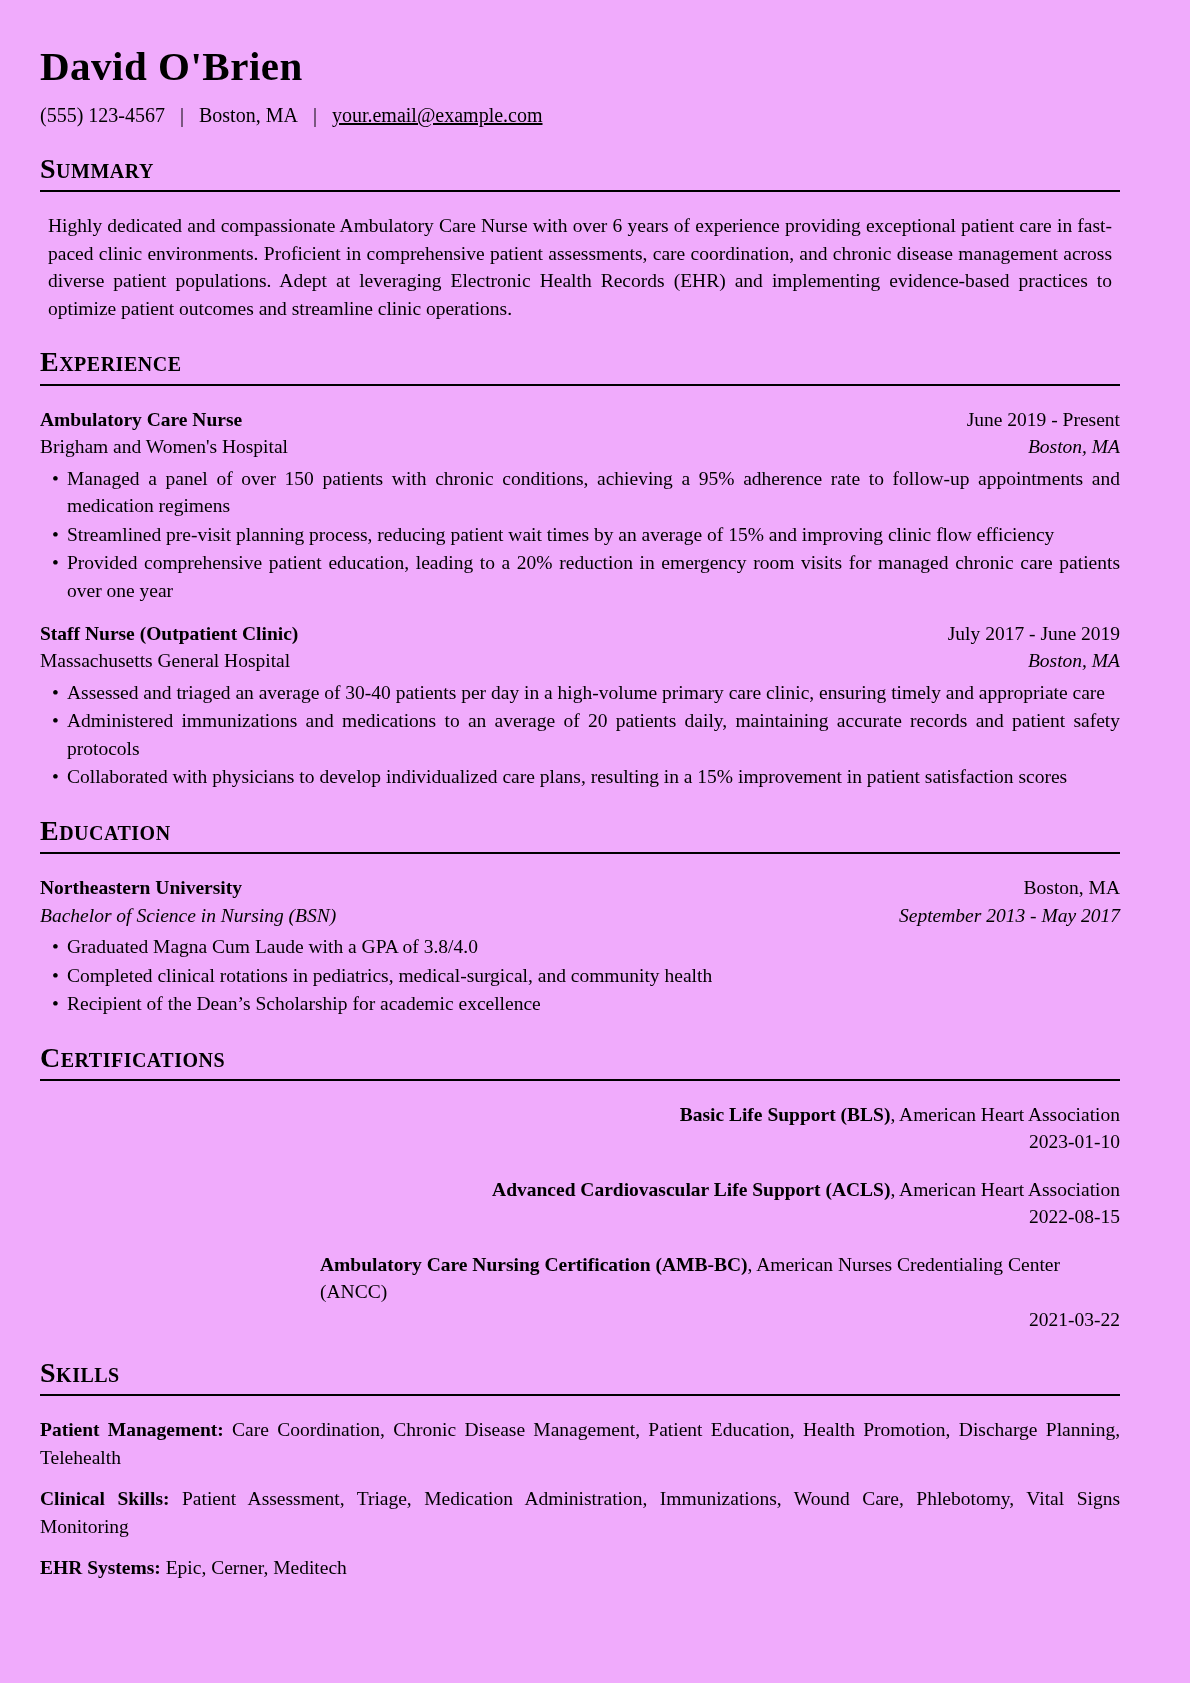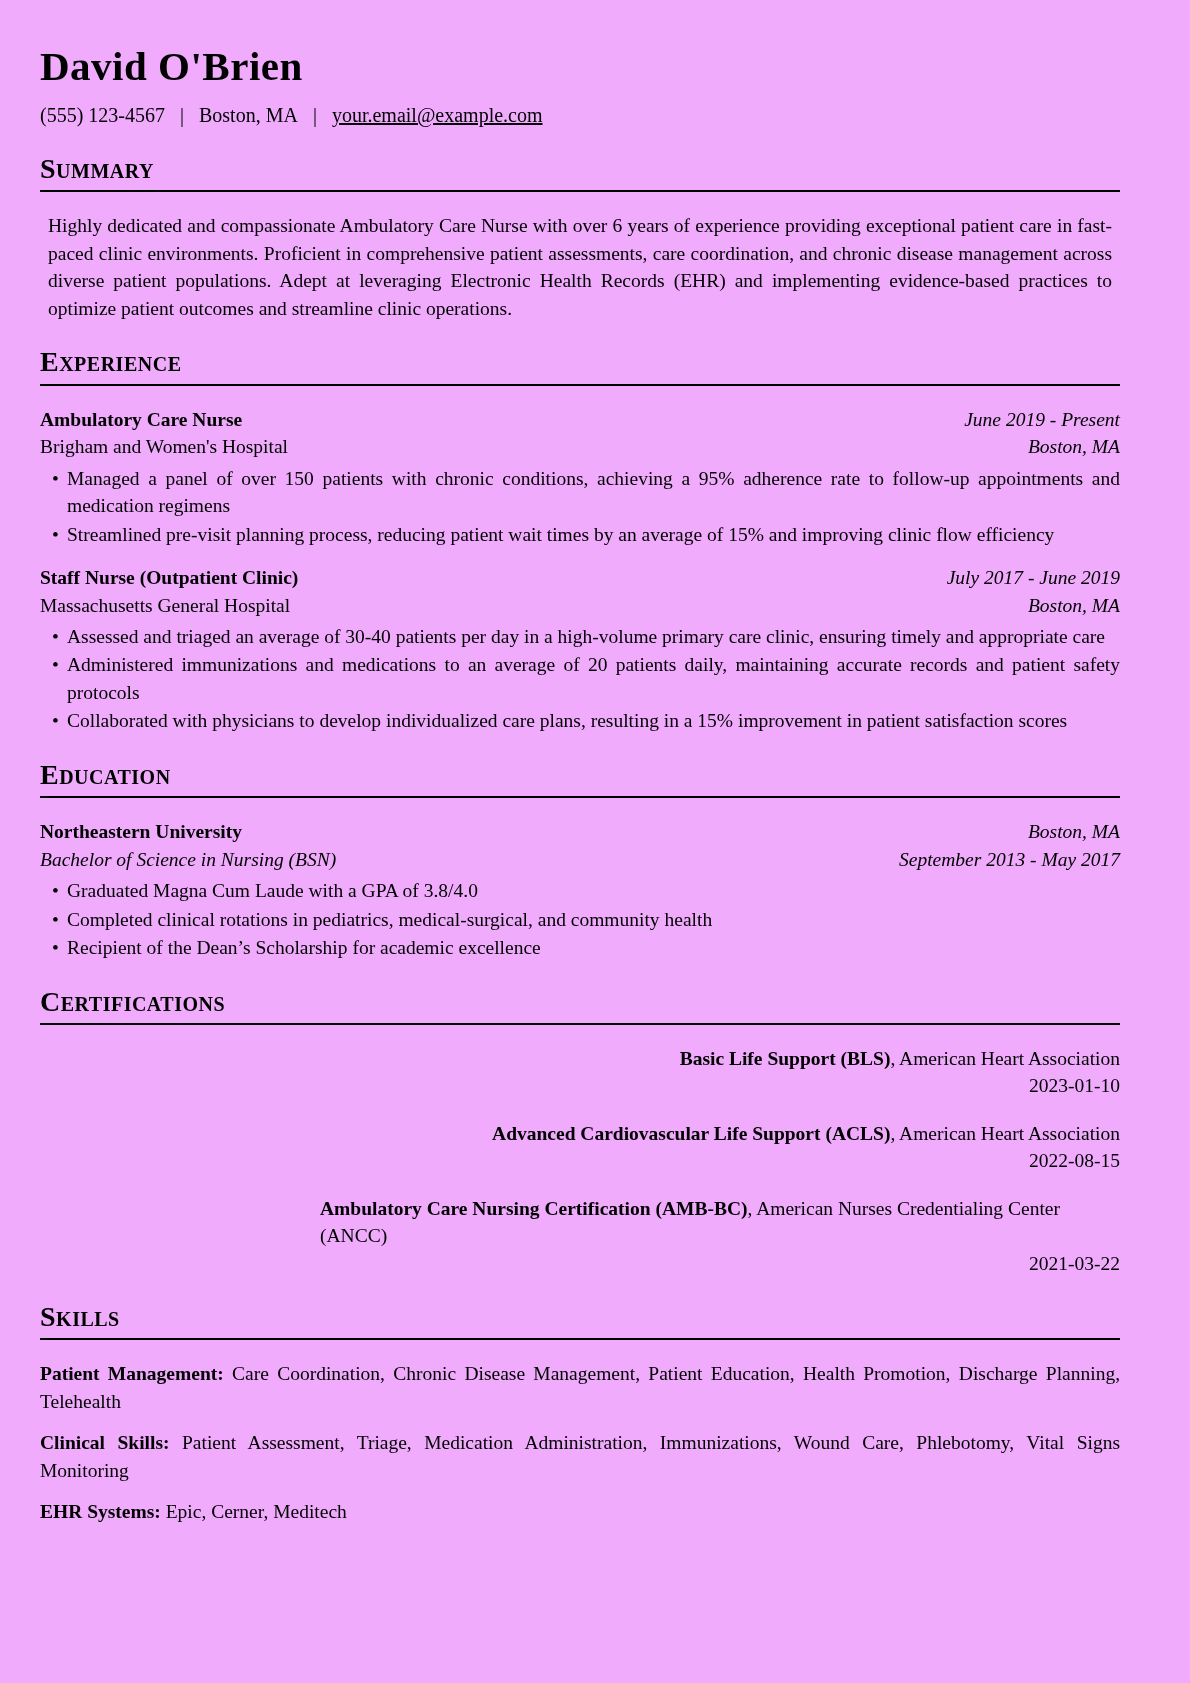--- a/index.html
+++ b/index.html
@@ -56,21 +56,21 @@
   }
   .summary-text { margin: 8px; }
   
   .entry { margin-top: 12px; }
   .entry-row {
     display: flex;
     justify-content: space-between;
     align-items: baseline;
   }
   .entry-row .left { text-align: left; }
-  .entry-row .right { text-align: left; white-space: nowrap; font-style: italic; }
+  .entry-row .right { text-align: left; white-space: nowrap; }
   .bold { font-weight: bold; }
   .italic { font-style: italic; }
   
   ul.bullets {
     list-style: none;
     margin: 4px 0 0 0;
     padding: 0;
   }
   ul.bullets li {
     position: relative;
@@ -116,20 +116,21 @@
       <span class="left bold">Ambulatory Care Nurse</span>
       <span class="right">June 2019 - Present</span>
     </div>
     <div class="entry-row">
       <span class="left">Brigham and Women's Hospital</span>
       <span class="right italic">Boston, MA</span>
     </div>
     <ul class="bullets">
       <li class="justify">Managed a panel of over 150 patients with chronic conditions, achieving a 95% adherence rate to follow-up appointments and medication regimens</li>
       <li class="justify">Streamlined pre-visit planning process, reducing patient wait times by an average of 15% and improving clinic flow efficiency</li>
+      <li class="justify">Provided comprehensive patient education, leading to a 20% reduction in emergency room visits for managed chronic care patients over one year</li>
     </ul>
   </div>
 
   <div class="entry" style="margin-top:16px;">
     <div class="entry-row">
       <span class="left bold">Staff Nurse (Outpatient Clinic)</span>
       <span class="right">July 2017 - June 2019</span>
     </div>
     <div class="entry-row">
       <span class="left">Massachusetts General Hospital</span>

